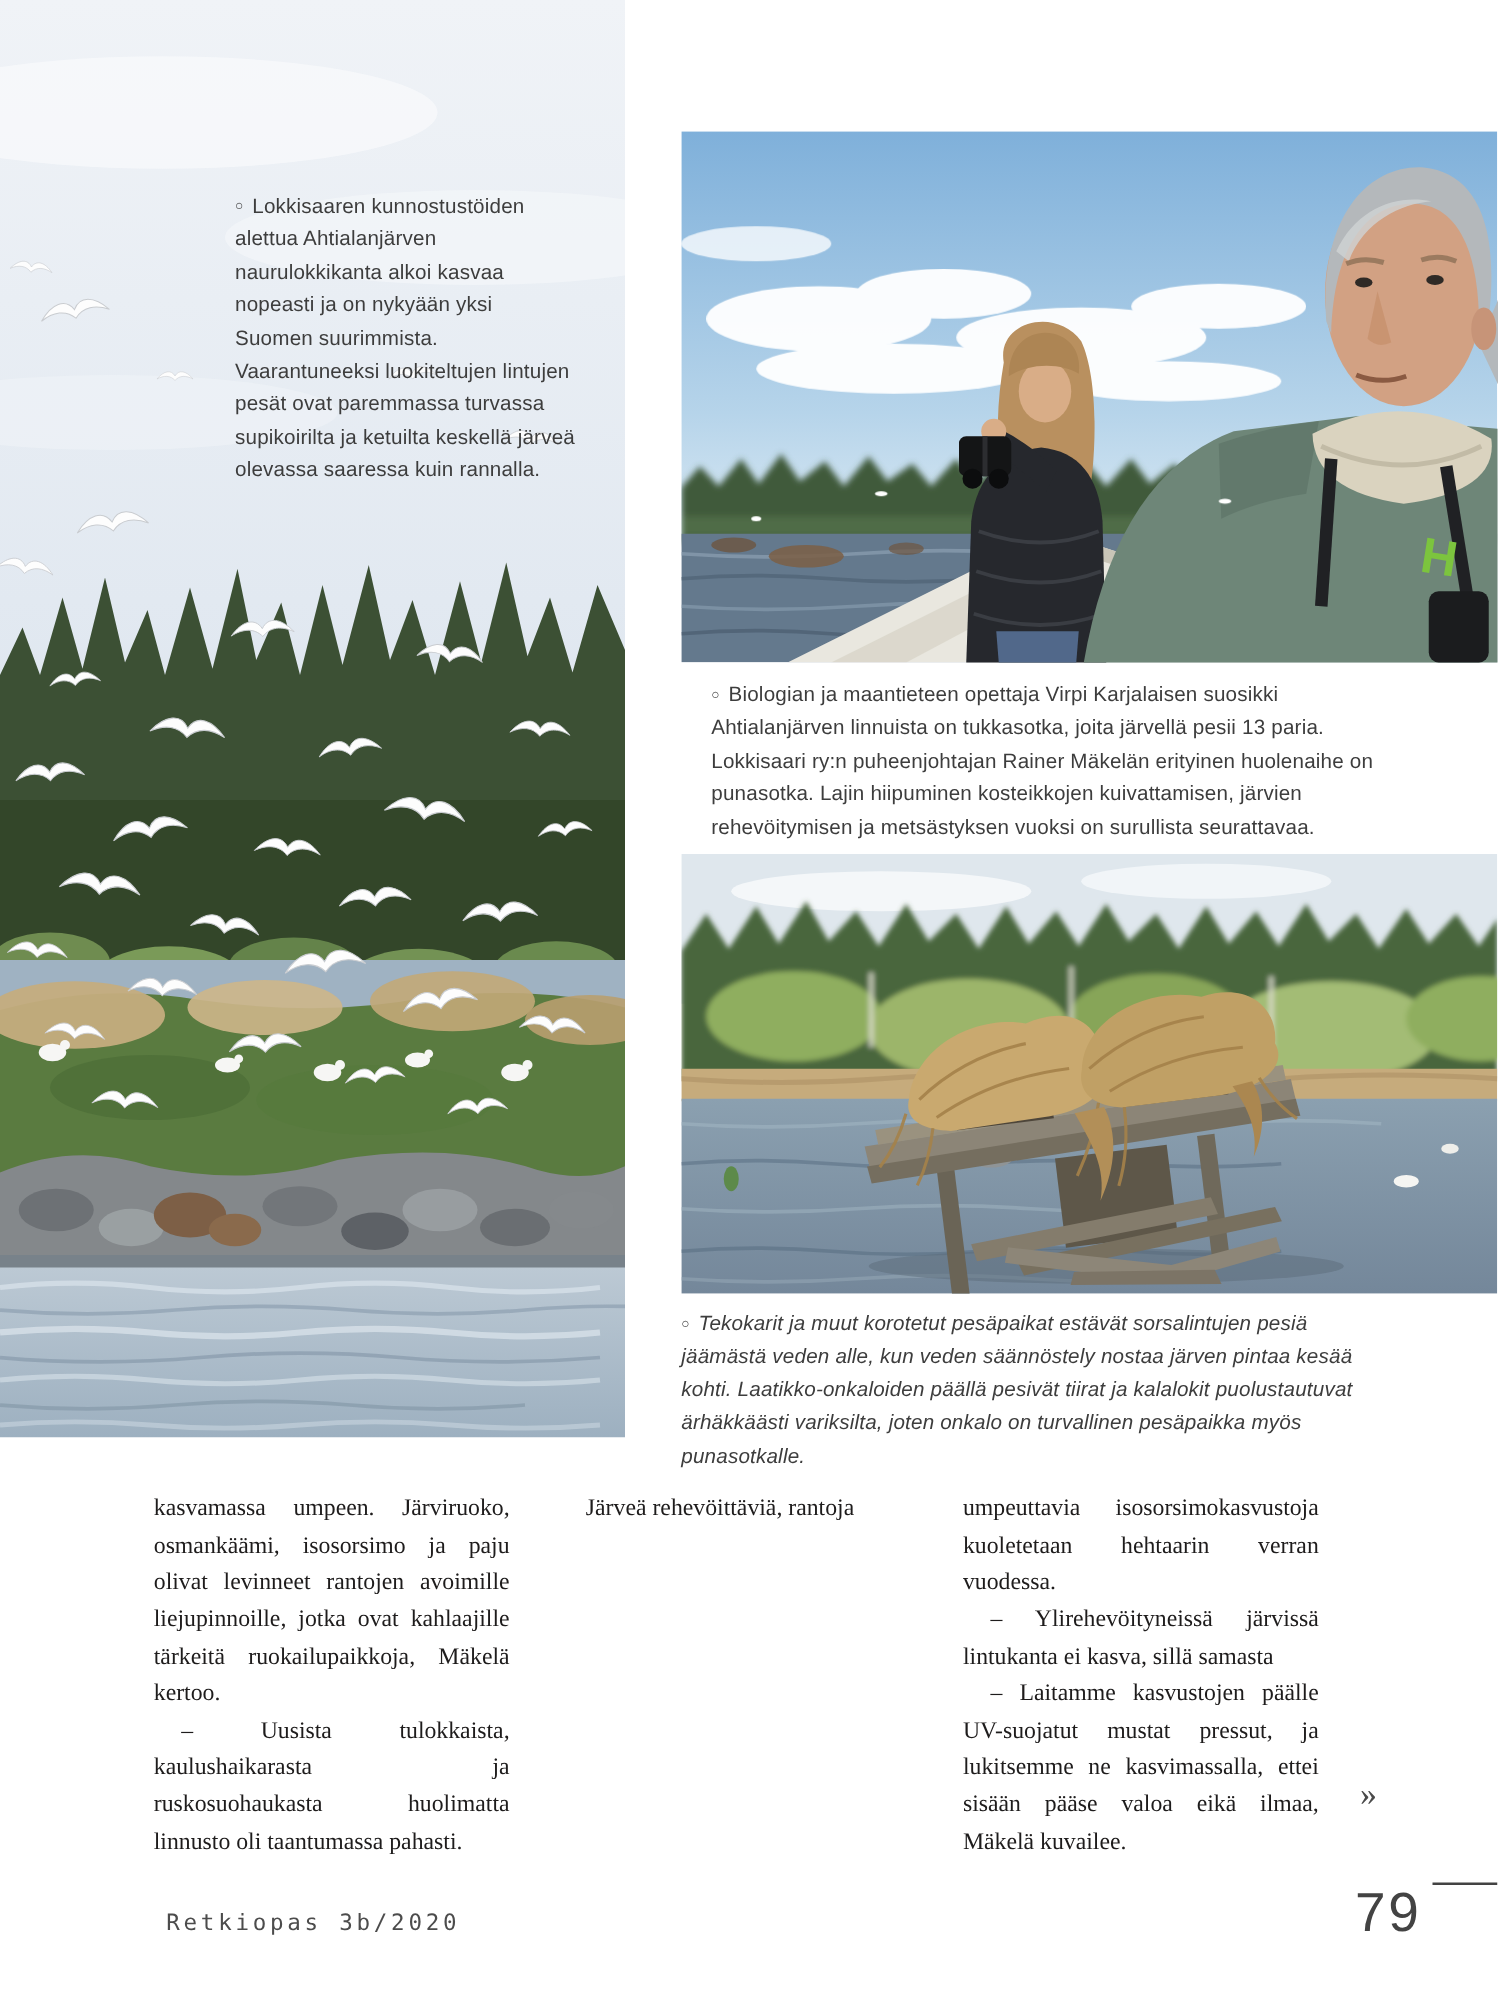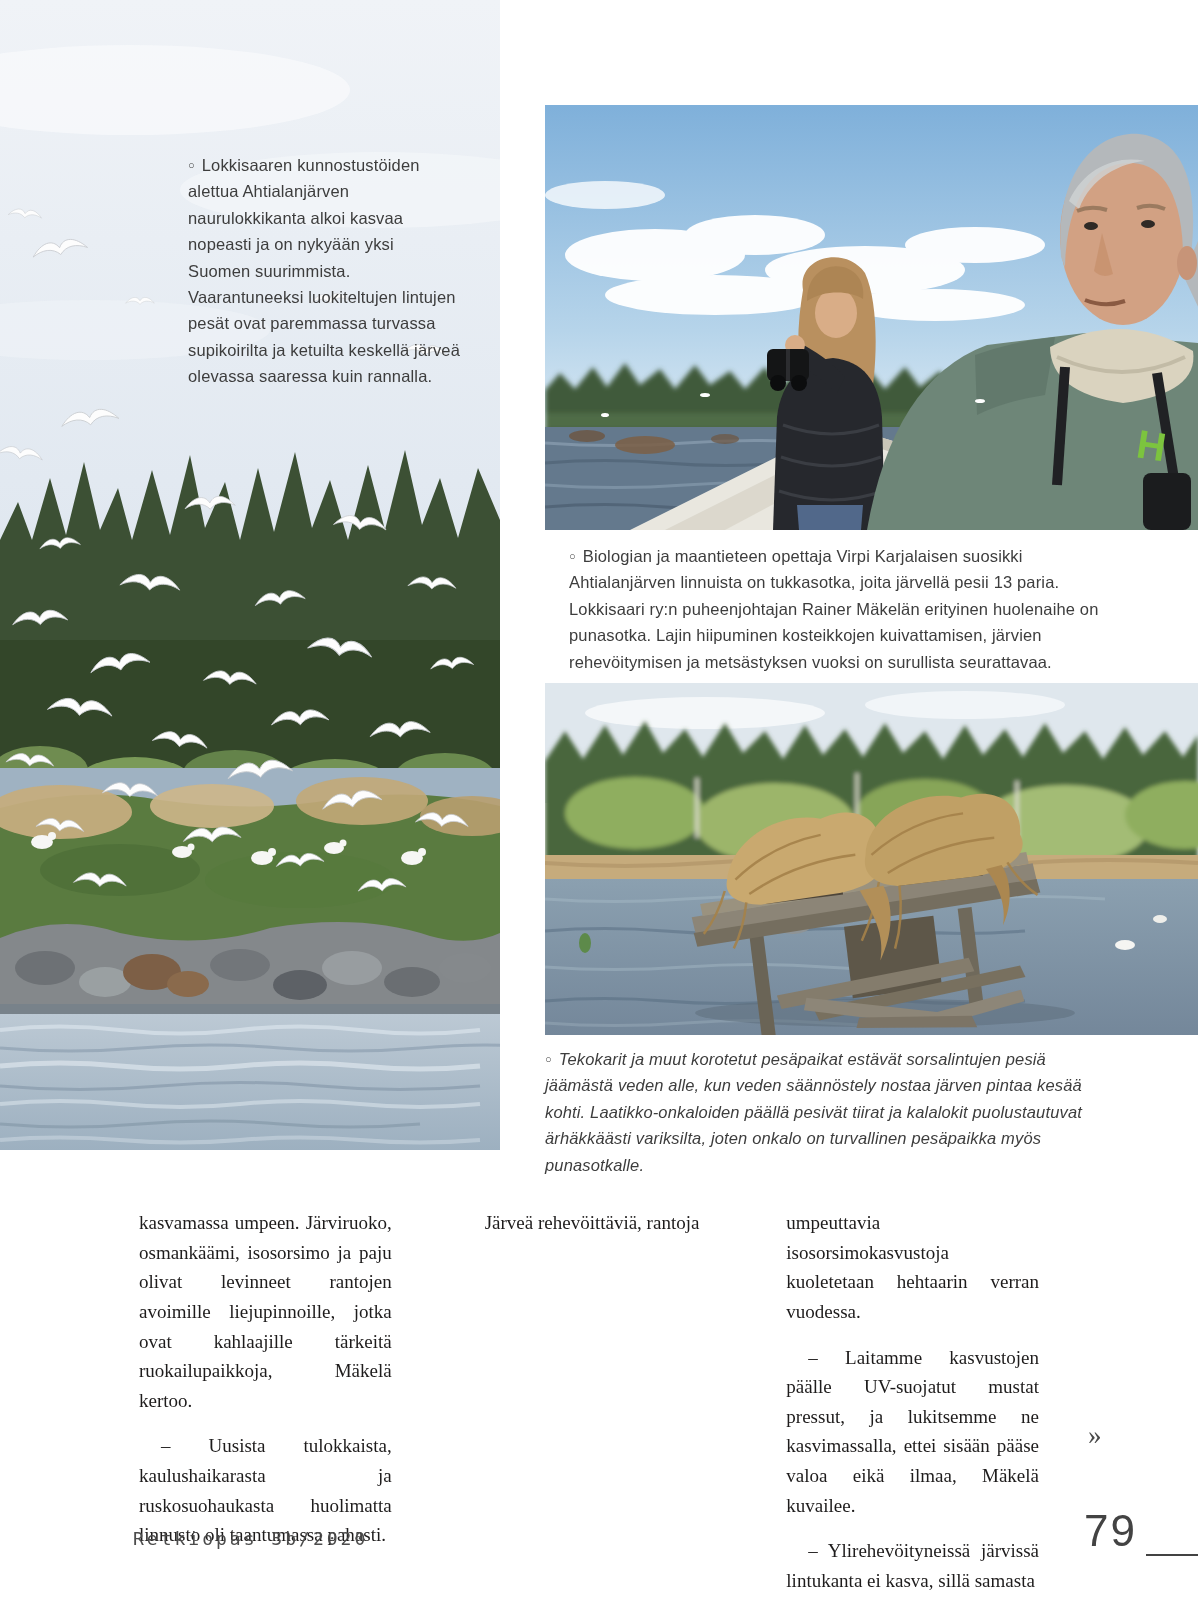--- a/index.html
+++ b/index.html
@@ -15,36 +15,36 @@
     font-family:"Liberation Sans",sans-serif;letter-spacing:.15px;font-weight:400;
   }
   .caption .bullet{font-size:11px;position:relative;top:-2px;margin-right:7px;color:#3d3d3d;}
 
   .article{position:absolute;left:123px;top:1192px;width:932px;display:flex;gap:39px;}
   .col{
     width:285px;font-family:"Liberation Serif","DejaVu Serif",serif;
     font-size:19px;line-height:1.56;color:#1e1c1c;text-align:justify;
     hyphens:auto;-webkit-hyphens:auto;
   }
-  .col p{margin:16px;}
+  .col p{margin:0;}
   .col p.indent{text-indent:22px;}
   .lead-word{font-family:"Liberation Sans",sans-serif;font-weight:700;font-size:17px;letter-spacing:.3px;}
 
   .continuation{
     position:absolute;left:1088px;top:1420px;font-size:27px;color:#4a4a4a;
     font-family:"Liberation Serif",serif;
   }
 
   .footer-mag{
     position:absolute;left:133px;top:1528px;
     font-family:"DejaVu Sans Mono","Liberation Mono",monospace;
     font-size:18px;letter-spacing:3px;color:#4c4c4c;
   }
   .pagenum-wrap{
-    position:absolute;right:0;top:1506px;display:flex;align-items:flex-end;gap:9px;
+    position:absolute;right:0;top:1506px;display:flex;align-items:flex-start;gap:9px;
   }
   .pagenum{
     font-family:"Liberation Sans",sans-serif;font-weight:300;font-size:44px;
     color:#434343;letter-spacing:2px;
   }
   .pagenum-rule{width:52px;height:2px;background:#434343;}
 </style>
 </head>
 <body>
 
@@ -347,22 +347,22 @@
 <div class="article">
   <div class="col">
     <p>kasvamassa umpeen. Järviruoko, osmankäämi, isosorsimo ja paju olivat levinneet rantojen avoimille liejupinnoille, jotka ovat kahlaajille tärkeitä ruokailupaikkoja, Mäkelä kertoo.</p>
     <p class="indent">– Uusista tulokkaista, kaulushaikarasta ja ruskosuohaukasta huolimatta linnusto oli taantumassa pahasti.</p>
   </div>
   <div class="col">
     <p class="indent">Järveä rehevöittäviä, rantoja</p>
   </div>
   <div class="col">
     <p>umpeuttavia isosorsimokasvustoja kuoletetaan hehtaarin verran vuodessa.</p>
+    <p class="indent">– Ylirehevöityneissä järvissä lintukanta ei kasva, sillä samasta</p>
     <p class="indent">– Laitamme kasvustojen päälle UV-suojatut mustat pressut, ja lukitsemme ne kasvimassalla, ettei sisään pääse valoa eikä ilmaa, Mäkelä kuvailee.</p>
-    <p class="indent">– Ylirehevöityneissä järvissä lintukanta ei kasva, sillä samasta</p>
   </div>
 </div>
 
 <div class="continuation">»</div>
 
 <div class="footer-mag">Retkiopas 3b/2020</div>
 
 <div class="pagenum-wrap">
   <span class="pagenum">79</span>
   <span class="pagenum-rule"></span>

